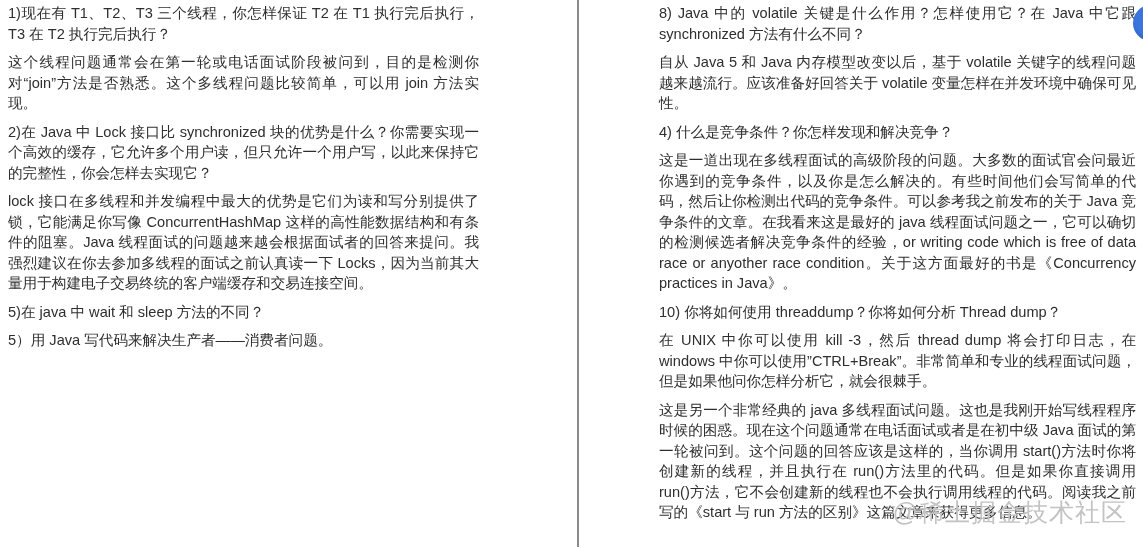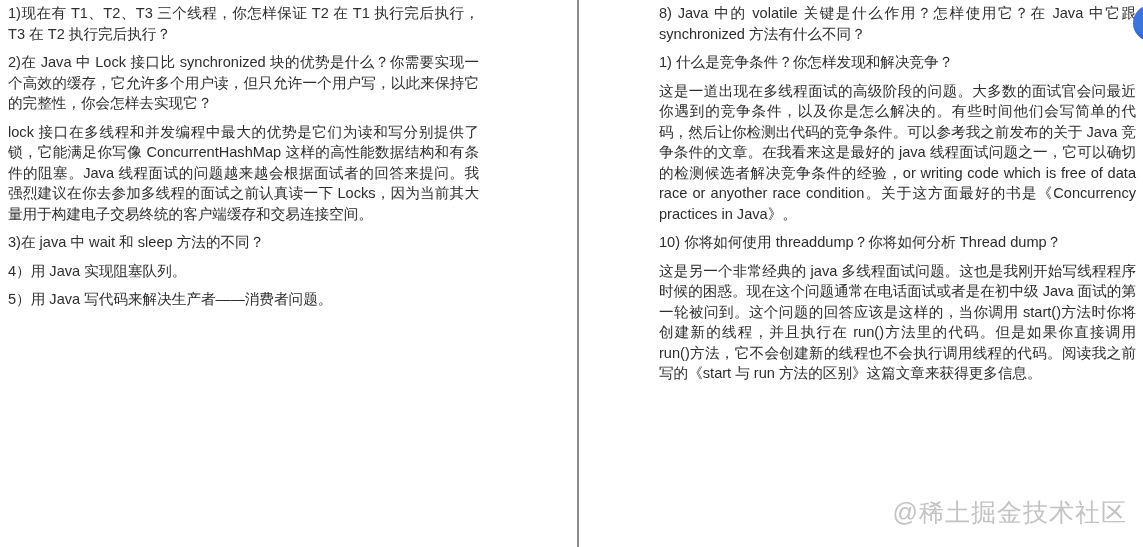--- a/index.html
+++ b/index.html
@@ -68,35 +68,37 @@
     box-shadow: inset -2px -3px 4px rgba(0,0,0,0.18);
   }
 </style>
 </head>
 <body>
 
 <div class="spread">
 
   <div class="page-col col-left">
     <p>1)现在有 T1、T2、T3 三个线程，你怎样保证 T2 在 T1 执行完后执行，T3 在 T2 执行完后执行？</p>
+    <p>这个线程问题通常会在第一轮或电话面试阶段被问到，目的是检测你对“join”方法是否熟悉。这个多线程问题比较简单，可以用 join 方法实现。</p>
     <p>2)在 Java 中 Lock 接口比 synchronized 块的优势是什么？你需要实现一个高效的缓存，它允许多个用户读，但只允许一个用户写，以此来保持它的完整性，你会怎样去实现它？</p>
     <p>lock 接口在多线程和并发编程中最大的优势是它们为读和写分别提供了锁，它能满足你写像 ConcurrentHashMap 这样的高性能数据结构和有条件的阻塞。Java 线程面试的问题越来越会根据面试者的回答来提问。我强烈建议在你去参加多线程的面试之前认真读一下 Locks，因为当前其大量用于构建电子交易终统的客户端缓存和交易连接空间。</p>
-    <p>3)在 java 中 wait 和 sleep 方法的不同？</p>
-    <p>4）用 Java 实现阻塞队列。</p>
+    <p>5)在 java 中 wait 和 sleep 方法的不同？</p>
     <p>5）用 Java 写代码来解决生产者——消费者问题。</p>
 
   </div>
 
   <div class="divider"></div>
 
   <div class="page-col col-right">
     <p>8) Java 中的 volatile 关键是什么作用？怎样使用它？在 Java 中它跟 synchronized 方法有什么不同？</p>
-    <p>1) 什么是竞争条件？你怎样发现和解决竞争？</p>
+    <p>自从 Java 5 和 Java 内存模型改变以后，基于 volatile 关键字的线程问题越来越流行。应该准备好回答关于 volatile 变量怎样在并发环境中确保可见性。</p>
+    <p>4) 什么是竞争条件？你怎样发现和解决竞争？</p>
     <p>这是一道出现在多线程面试的高级阶段的问题。大多数的面试官会问最近你遇到的竞争条件，以及你是怎么解决的。有些时间他们会写简单的代码，然后让你检测出代码的竞争条件。可以参考我之前发布的关于 Java 竞争条件的文章。在我看来这是最好的 java 线程面试问题之一，它可以确切的检测候选者解决竞争条件的经验，or writing code which is free of data race or anyother race condition。关于这方面最好的书是《Concurrency practices in Java》。</p>
     <p>10) 你将如何使用 threaddump？你将如何分析 Thread dump？</p>
+    <p>在 UNIX 中你可以使用 kill -3，然后 thread dump 将会打印日志，在 windows 中你可以使用”CTRL+Break”。非常简单和专业的线程面试问题，但是如果他问你怎样分析它，就会很棘手。</p>
     <p>这是另一个非常经典的 java 多线程面试问题。这也是我刚开始写线程程序时候的困惑。现在这个问题通常在电话面试或者是在初中级 Java 面试的第一轮被问到。这个问题的回答应该是这样的，当你调用 start()方法时你将创建新的线程，并且执行在 run()方法里的代码。但是如果你直接调用 run()方法，它不会创建新的线程也不会执行调用线程的代码。阅读我之前写的《start 与 run 方法的区别》这篇文章来获得更多信息。</p>
 
   </div>
 
   <div class="watermark">@稀土掘金技术社区</div>
 
   <div class="fab"></div>
 
 </div>
 

